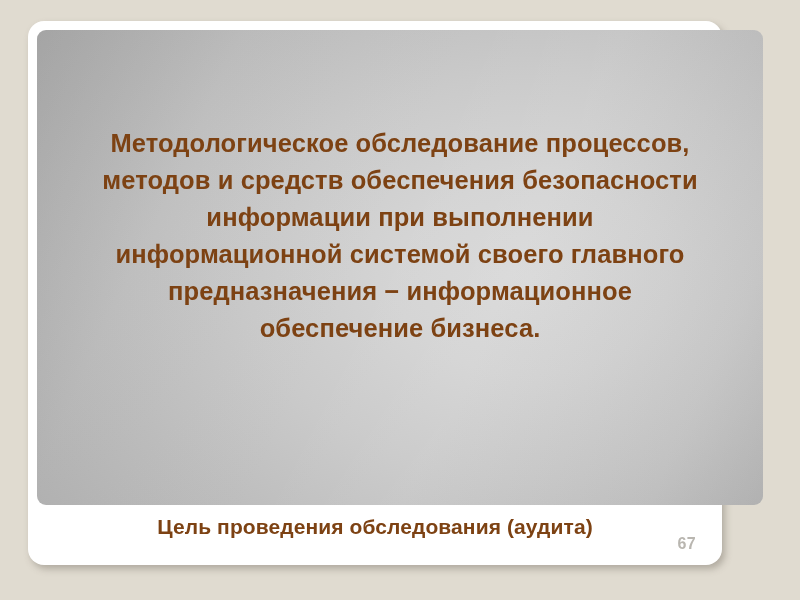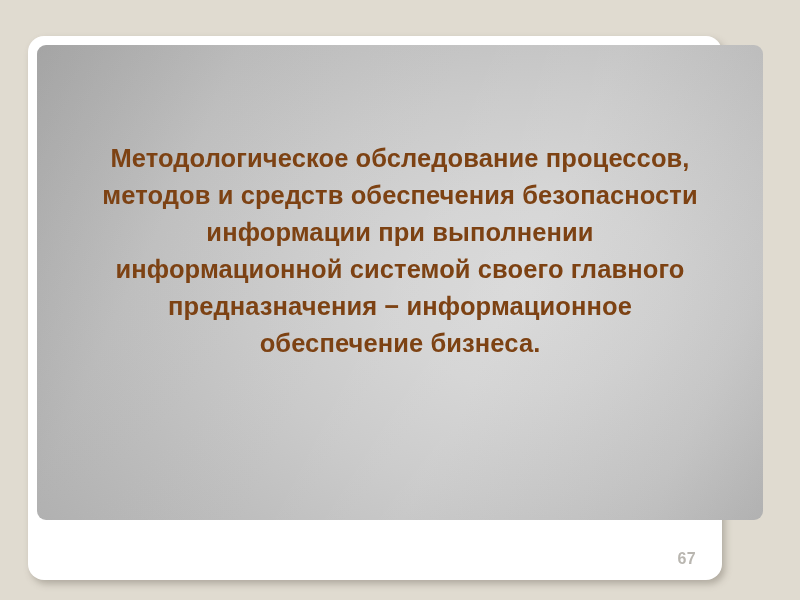--- a/index.html
+++ b/index.html
@@ -21,21 +21,21 @@
     position: relative;
     width: 800px;
     height: 600px;
     background: #e0dbd0;
   }
 
   
   .slide-card {
     position: absolute;
     left: 28px;
-    top: 36px;
+    top: 21px;
     width: 694px;
     height: 544px;
     background: #ffffff;
     border-radius: 16px;
     box-shadow: 3px 4px 7px rgba(120, 114, 102, 0.45);
   }
 
   
   .content-panel {
     position: absolute;
@@ -116,18 +116,19 @@
 <body>
 
 <div class="slide-stage">
 
   <div class="slide-card">
 
     <div class="content-panel">
       <div class="body-text">Методологическое обследование процессов, методов и средств обеспечения безопасности информации при выполнении информационной системой своего главного предназначения − информационное обеспечение бизнеса.</div>
     </div>
 
+    <div class="caption">Цель проведения обследования (аудита)</div>
 
     <div class="slide-number">67</div>
 
   </div>
 
 </div>
 
 </body></html>

